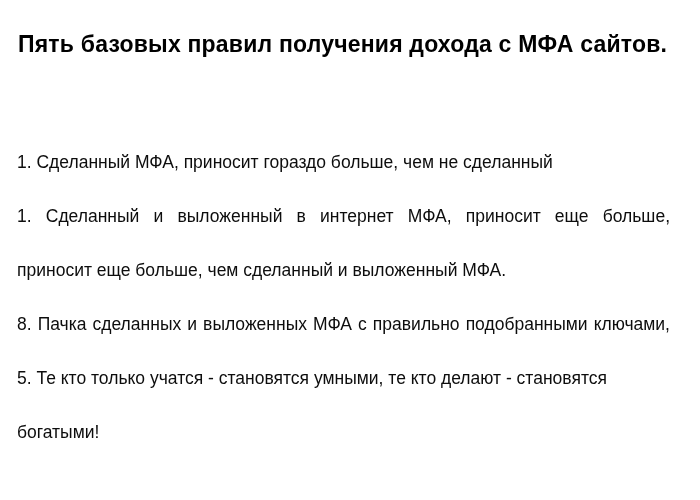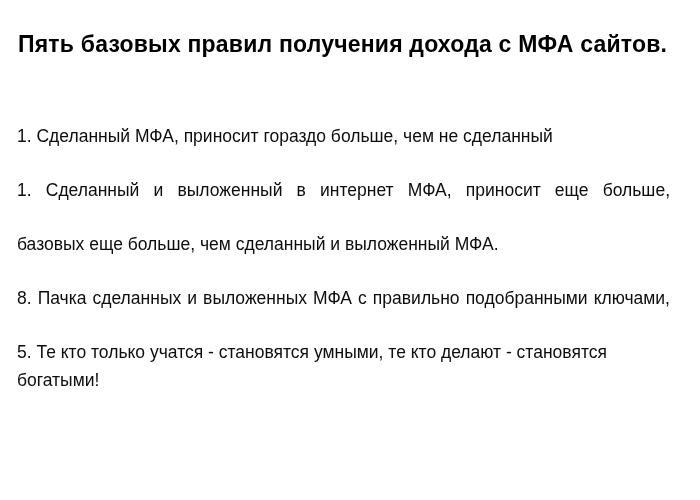--- a/index.html
+++ b/index.html
@@ -38,20 +38,21 @@
     width: 653px;
     color: #0d0d0d;
     font-size: 17.5px;
     line-height: 28px;
   }
   .para {
     margin: 0 0 26px 0;
   }
   .line {
     white-space: normal;
+    margin-top: 26px;
   }
   .line.just {
     text-align: justify;
     text-align-last: justify;
   }
 </style>
 </head>
 <body>
 
 <div class="slide">
@@ -62,21 +63,21 @@
 
     <div class="para">
       <div class="line">1. Сделанный МФА, приносит гораздо больше, чем не сделанный</div>
     </div>
 
     <div class="para">
       <div class="line just">1. Сделанный и выложенный в интернет МФА, приносит еще больше,</div>
     </div>
 
     <div class="para">
-      <div class="line">базовых еще больше, чем сделанный и выложенный МФА.</div>
+      <div class="line">приносит еще больше, чем сделанный и выложенный МФА.</div>
     </div>
 
     <div class="para">
       <div class="line just">8. Пачка сделанных и выложенных МФА с правильно подобранными ключами,</div>
     </div>
 
     <div class="para">
       <div class="line">5. Те кто только учатся - становятся умными, те кто делают - становятся</div>
       <div class="line">богатыми!</div>
     </div>

